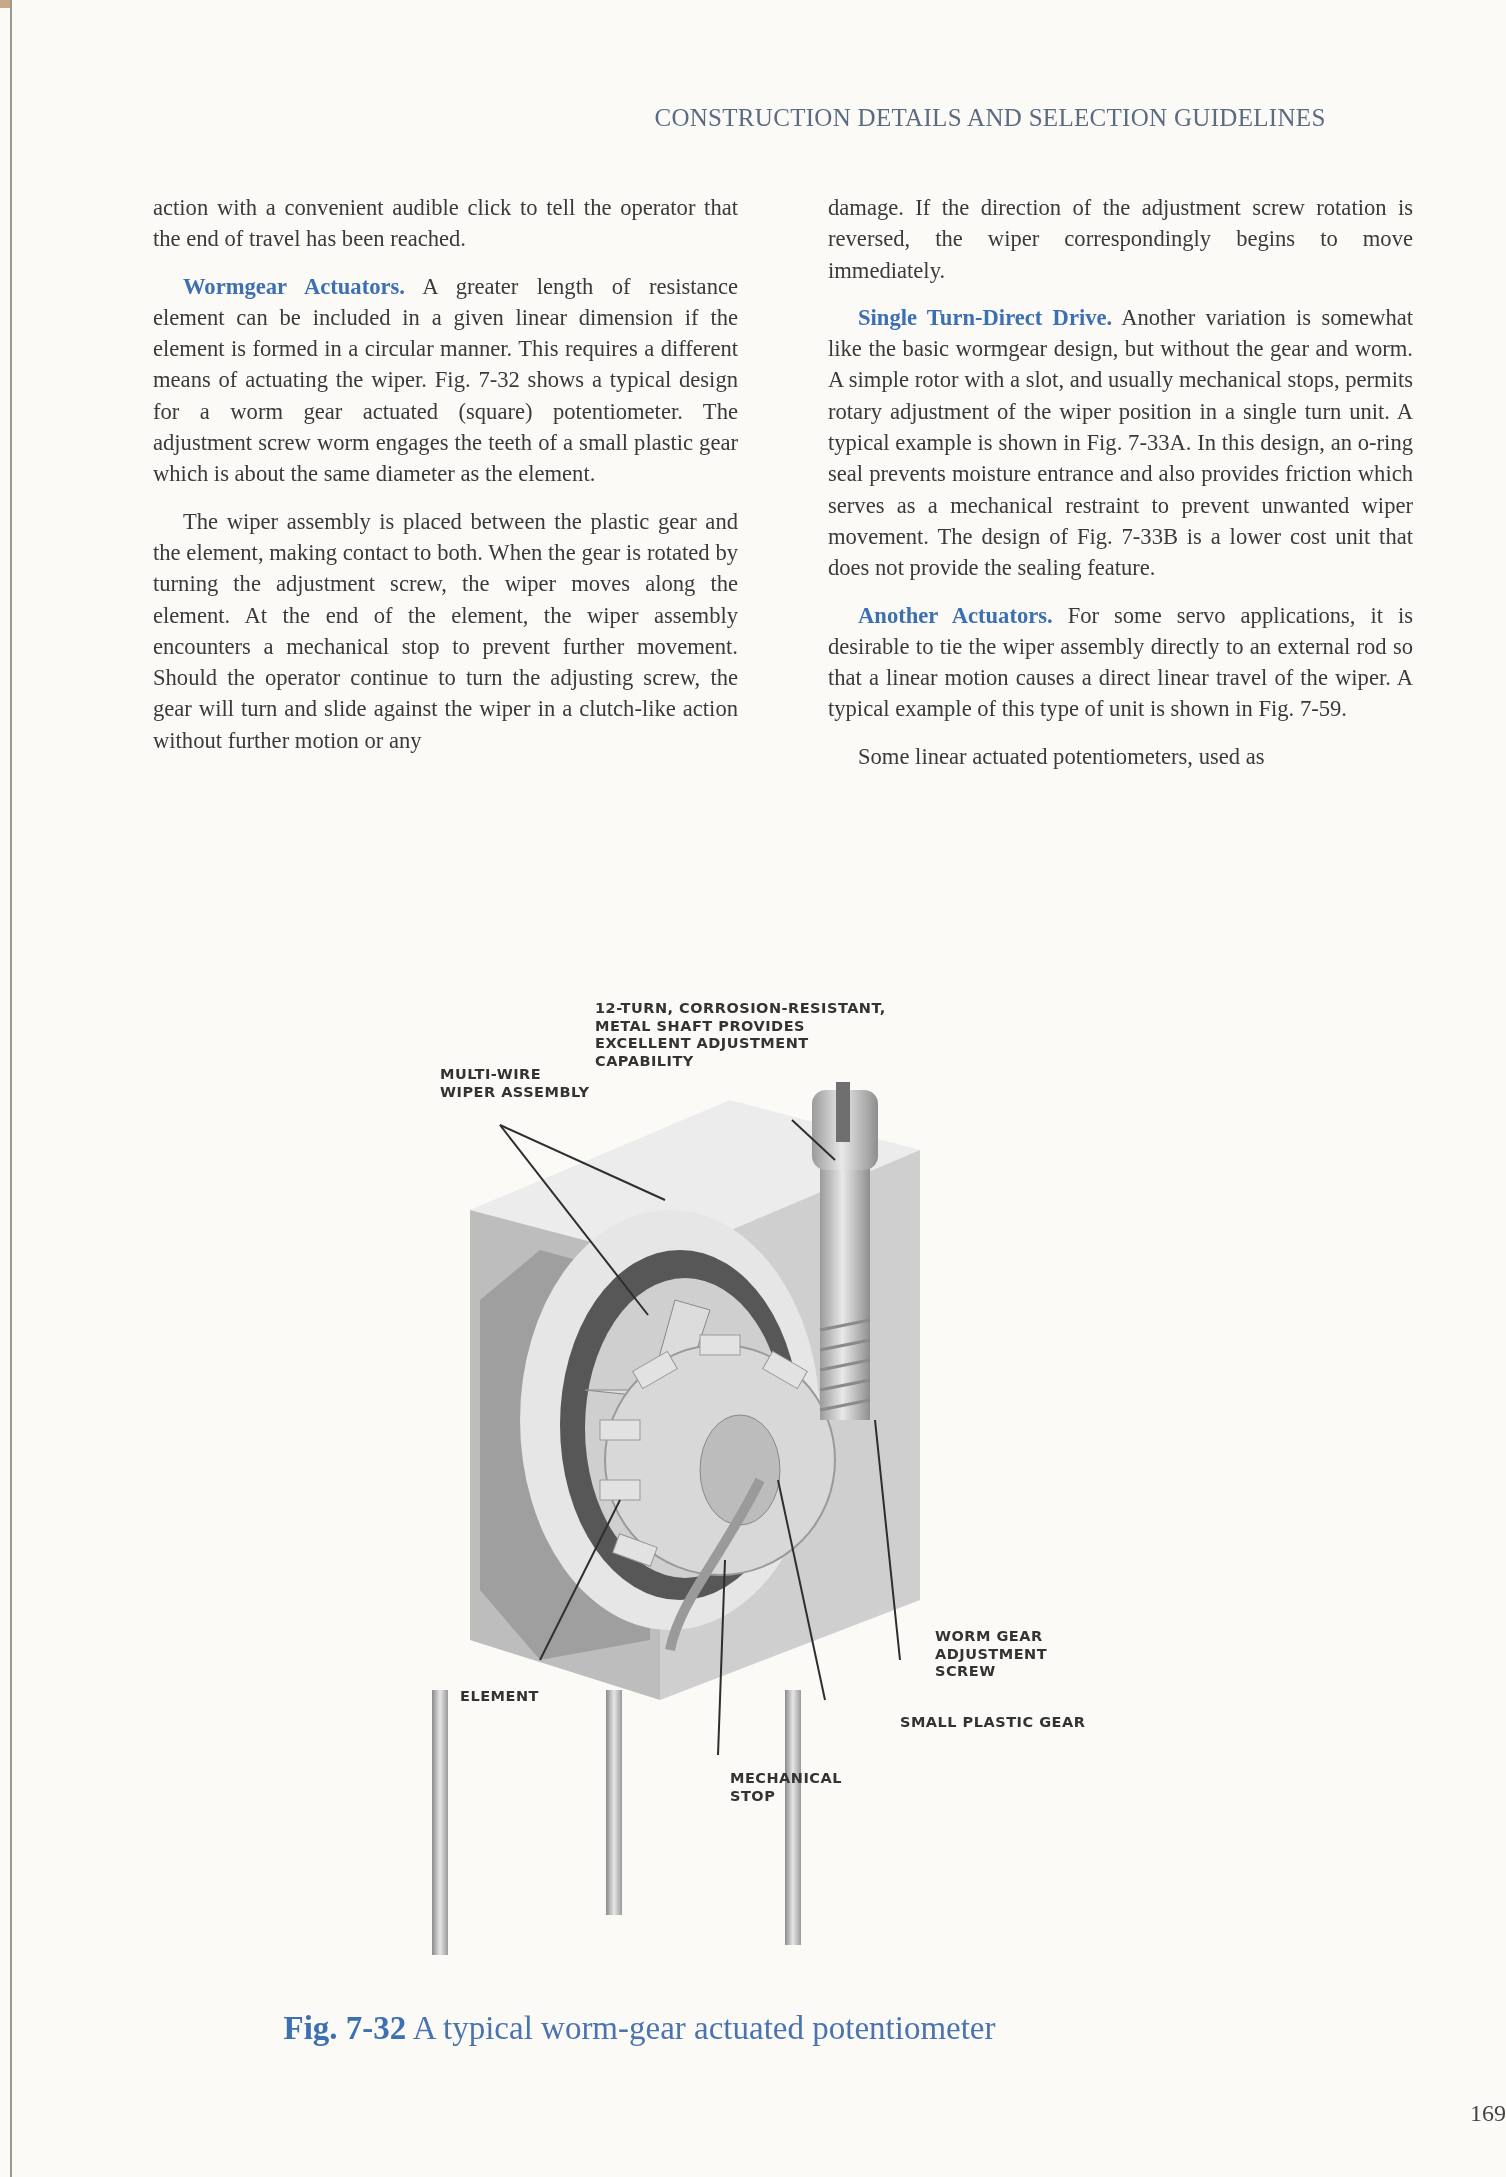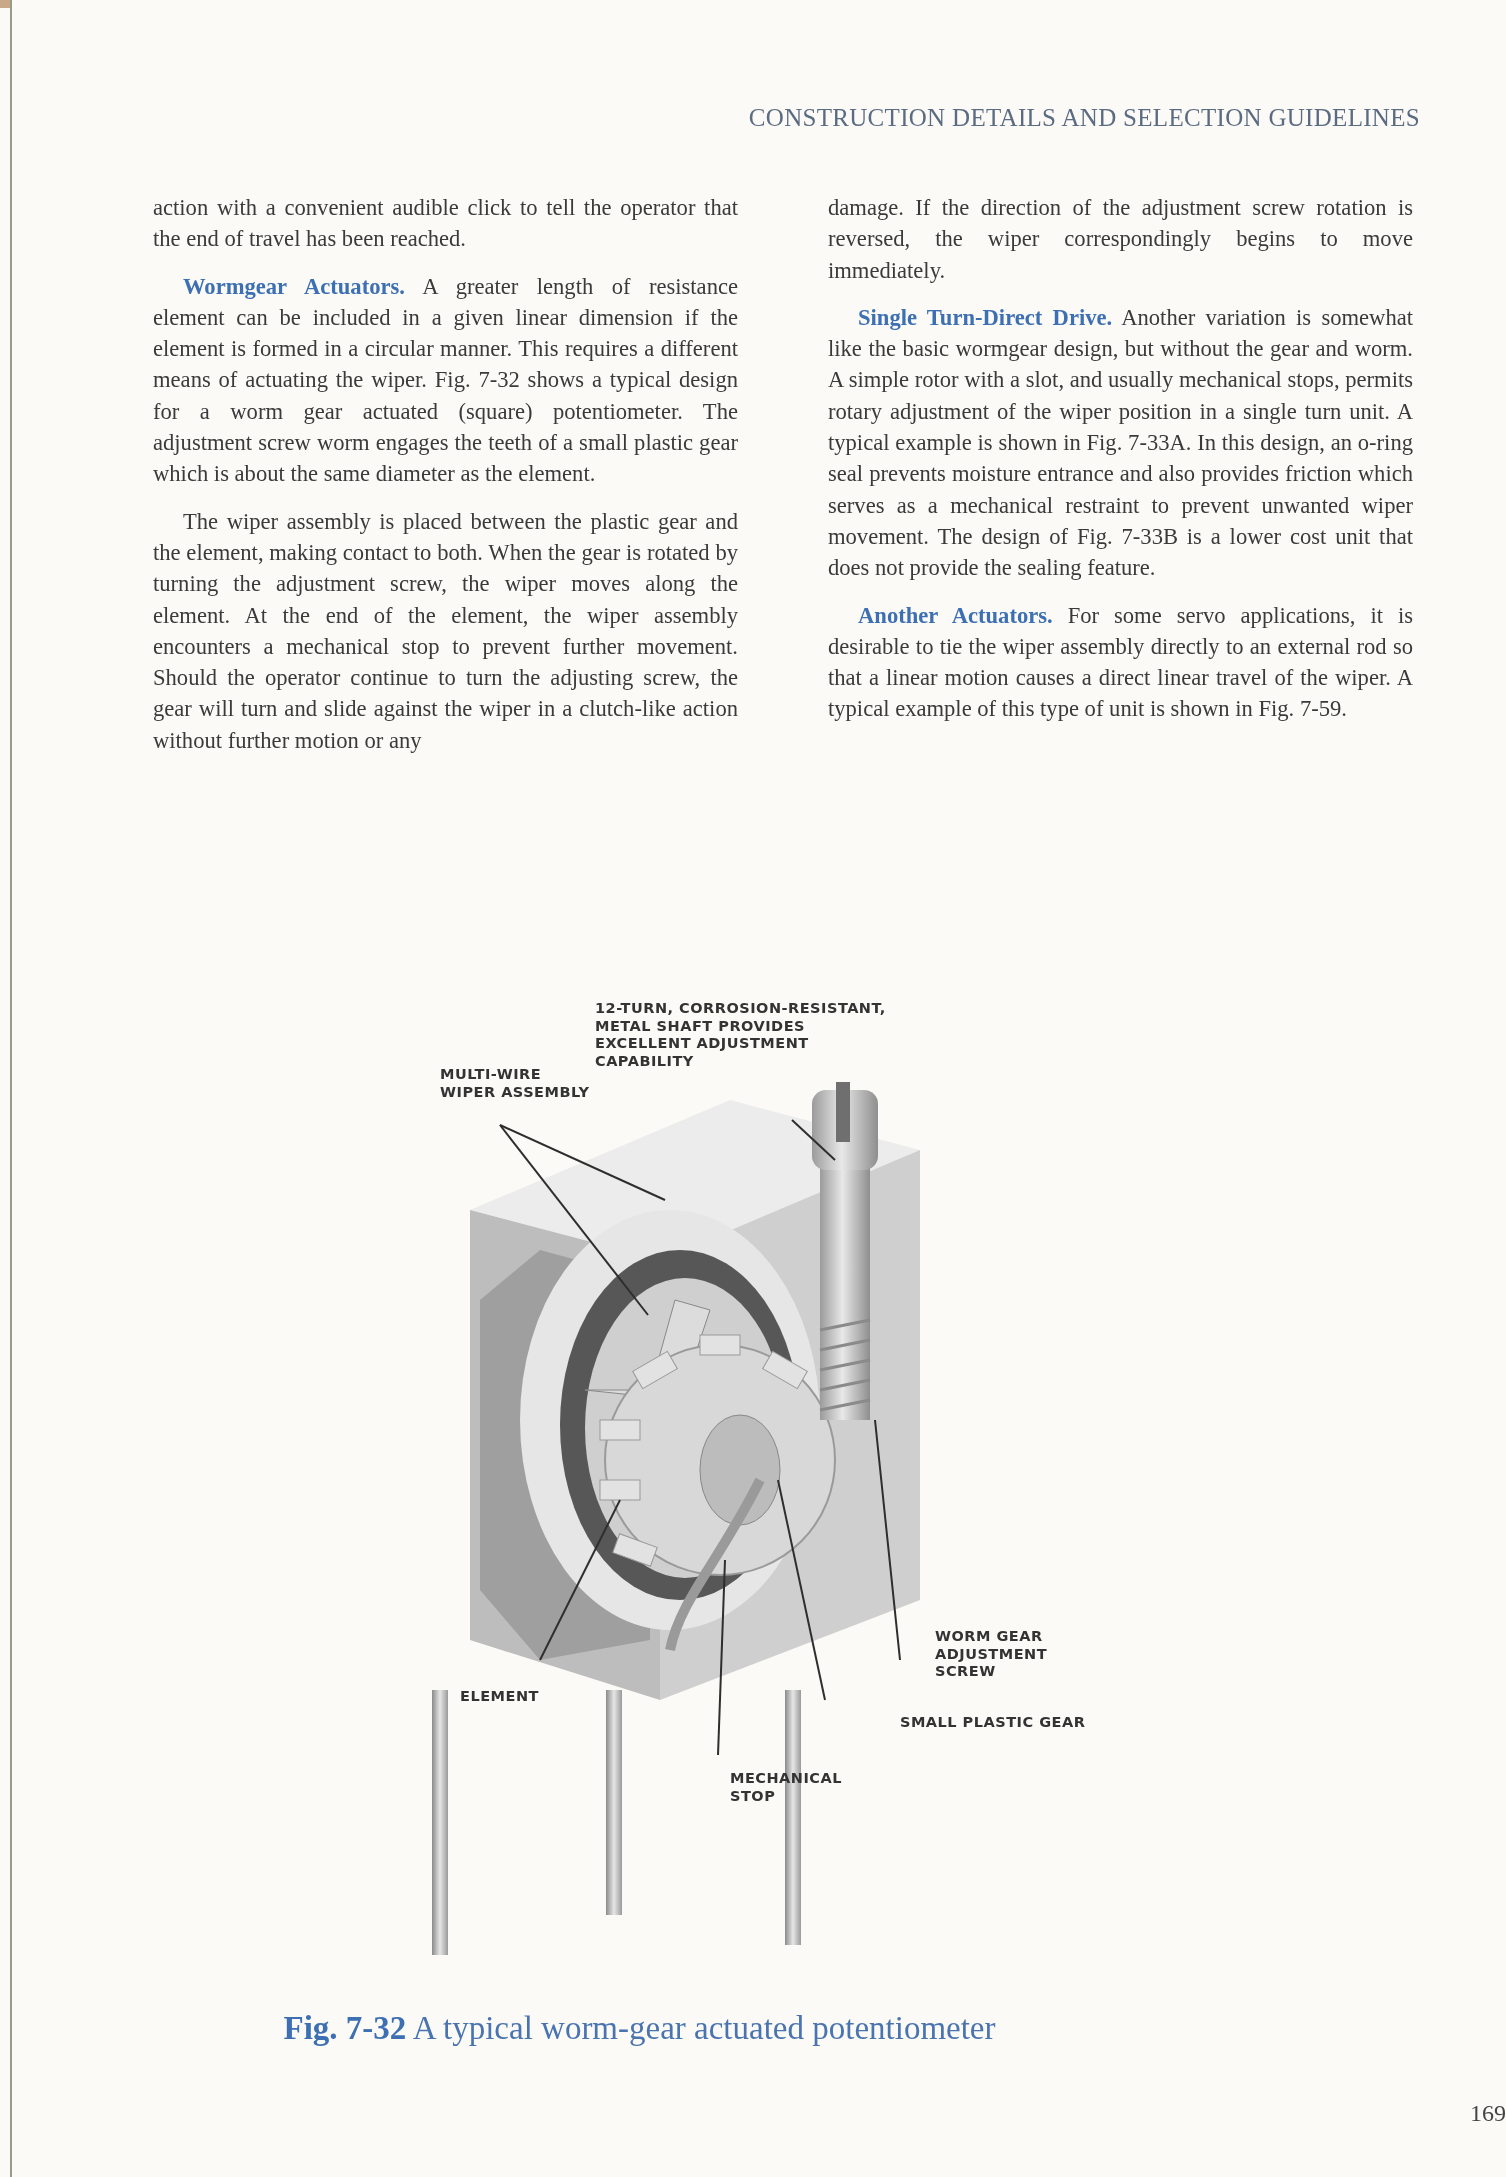--- a/index.html
+++ b/index.html
@@ -6,21 +6,21 @@
   body {
     width: 1506px; height: 2177px; position: relative; overflow: hidden;
     background: #fbfaf6;
     font-family: "Liberation Serif", "DejaVu Serif", serif;
     color: #3a3a3a;
   }
   .edge-line { position: absolute; left: 10px; top: 0; width: 2px; height: 2177px; background: #9a9a88; }
   .edge-corner { position: absolute; left: 0; top: 0; width: 12px; height: 8px; background: #c9a88a; }
   .running-head {
     position: absolute; top: 104px; left: 560px; width: 860px;
-    text-align: right; font-size: 25px; letter-spacing: 0.3px;
+    text-align: center; font-size: 25px; letter-spacing: 0.3px;
     color: #5b6b82;
   }
   .column {
     position: absolute; top: 176px; width: 617px;
     font-size: 22.6px; line-height: 31.3px; text-align: justify;
   }
   .col-left { left: 137px; }
   .col-right { left: 812px; }
   .column p { margin: 16px; text-indent: 0; }
   .column p.indent { text-indent: 30px; }
@@ -55,20 +55,21 @@
 <div class="column col-left">
   <p>action with a convenient audible click to tell the operator that the end of travel has been reached.</p>
   <p class="indent"><span class="run-in">Wormgear Actuators.</span><span> A greater length of resistance element can be included in a given linear dimension if the element is formed in a circular manner. This requires a different means of actuating the wiper. Fig. 7-32 shows a typical design for a worm gear actuated (square) potentiometer. The adjustment screw worm engages the teeth of a small plastic gear which is about the same diameter as the element.</span></p>
   <p class="indent">The wiper assembly is placed between the plastic gear and the element, making contact to both. When the gear is rotated by turning the adjustment screw, the wiper moves along the element. At the end of the element, the wiper assembly encounters a mechanical stop to prevent further movement. Should the operator continue to turn the adjusting screw, the gear will turn and slide against the wiper in a clutch-like action without further motion or any</p>
 </div>
 
 <div class="column col-right">
   <p>damage. If the direction of the adjustment screw rotation is reversed, the wiper correspondingly begins to move immediately.</p>
   <p class="indent"><span class="run-in">Single Turn-Direct Drive.</span><span> Another variation is somewhat like the basic wormgear design, but without the gear and worm. A simple rotor with a slot, and usually mechanical stops, permits rotary adjustment of the wiper position in a single turn unit. A typical example is shown in Fig. 7-33A. In this design, an o-ring seal prevents moisture entrance and also provides friction which serves as a mechanical restraint to prevent unwanted wiper movement. The design of Fig. 7-33B is a lower cost unit that does not provide the sealing feature.</span></p>
   <p class="indent"><span class="run-in">Another Actuators.</span><span> For some servo applications, it is desirable to tie the wiper assembly directly to an external rod so that a linear motion causes a direct linear travel of the wiper. A typical example of this type of unit is shown in Fig. 7-59.</span></p>
+  <p class="indent">Some linear actuated potentiometers, used as</p>
 </div>
 
 <div class="figure">
   <svg width="700" height="960" viewBox="0 0 700 960">
     <defs>
       <linearGradient id="pinG" x1="0" x2="1">
         <stop offset="0" stop-color="#8a8a8a"></stop>
           <stop offset="0.5" stop-color="#e6e6e6"></stop>
           <stop offset="1" stop-color="#9a9a9a"></stop>
       </linearGradient>

